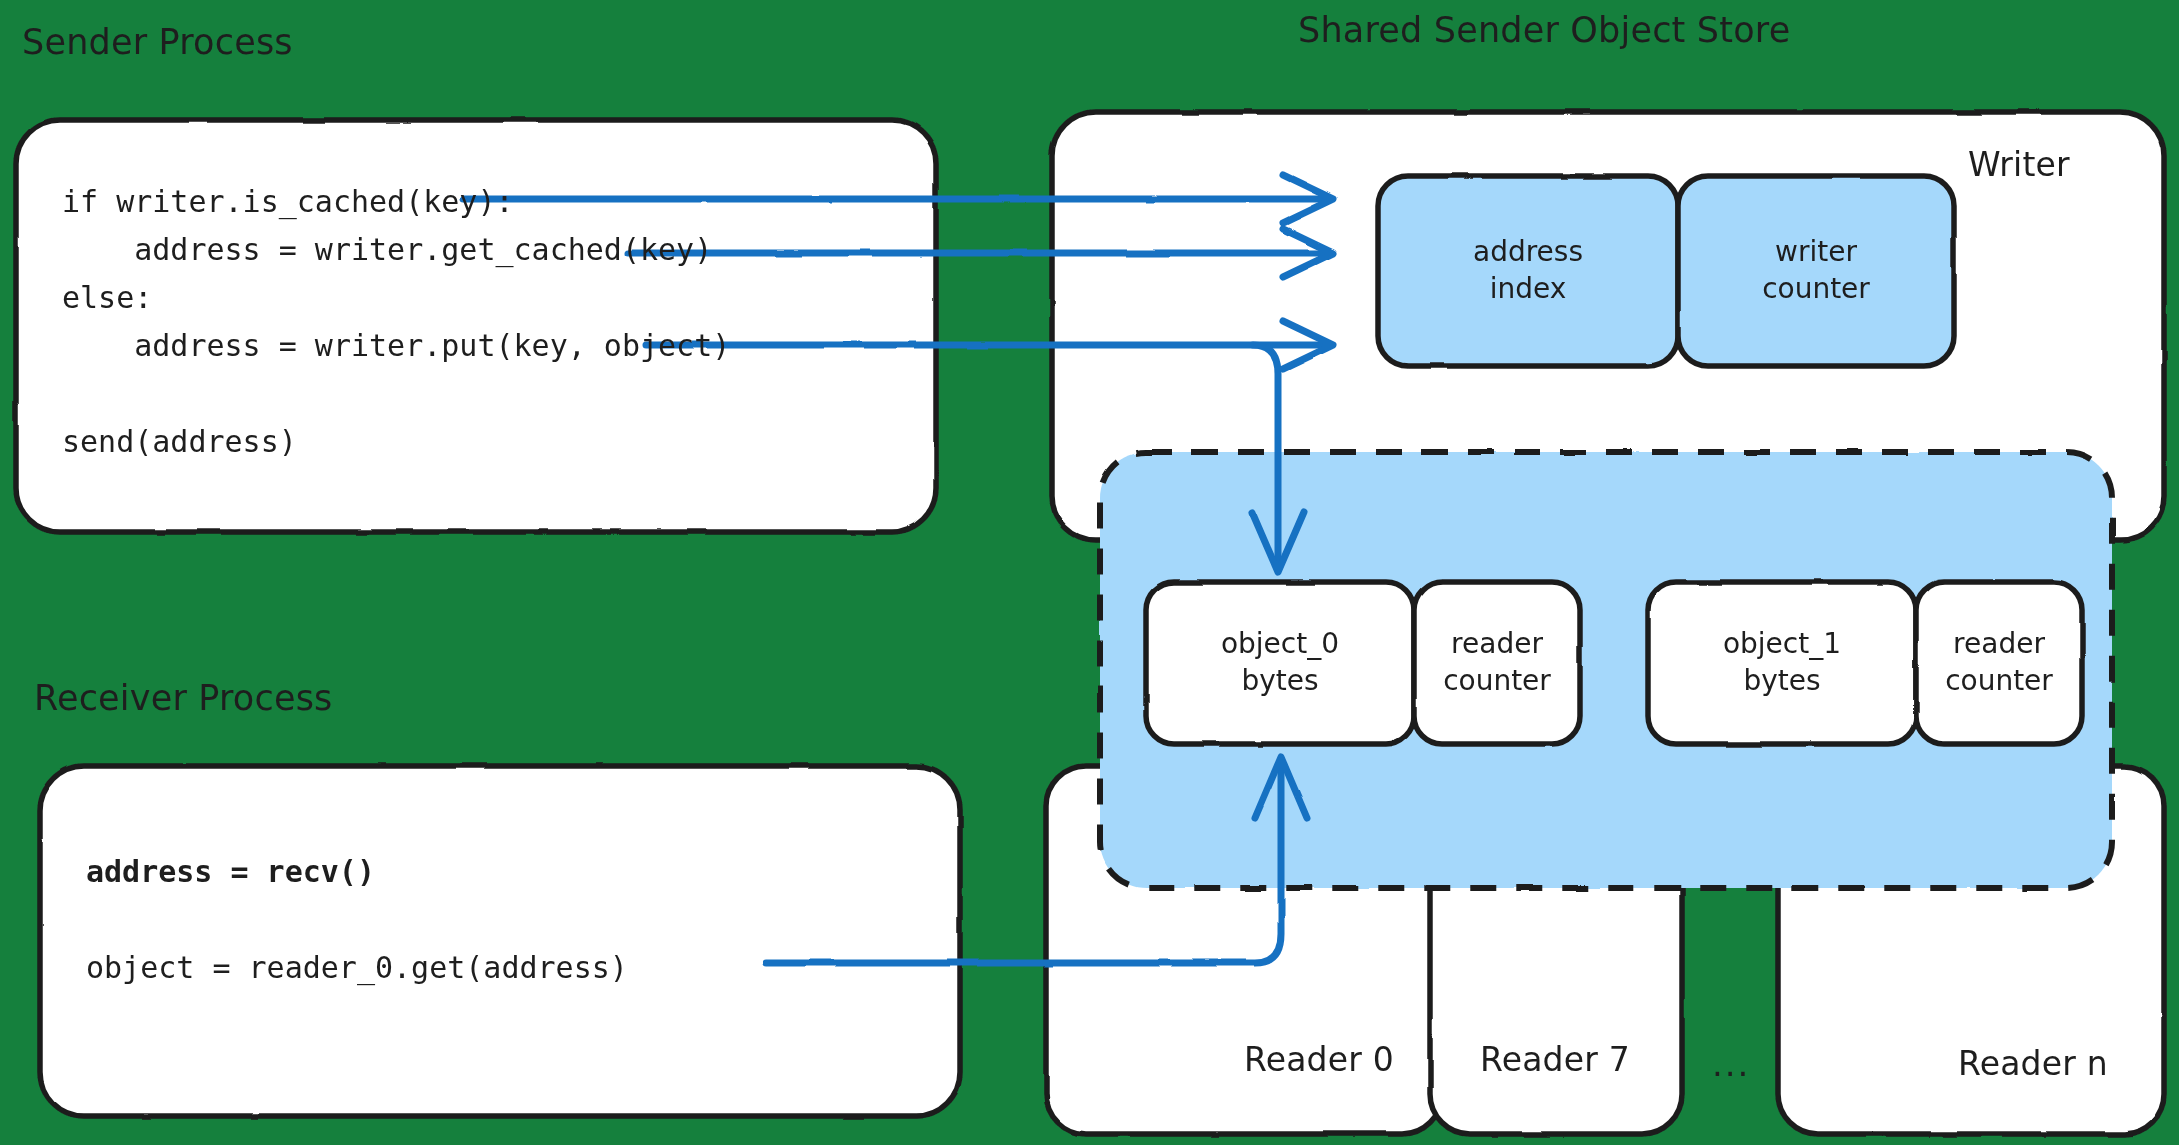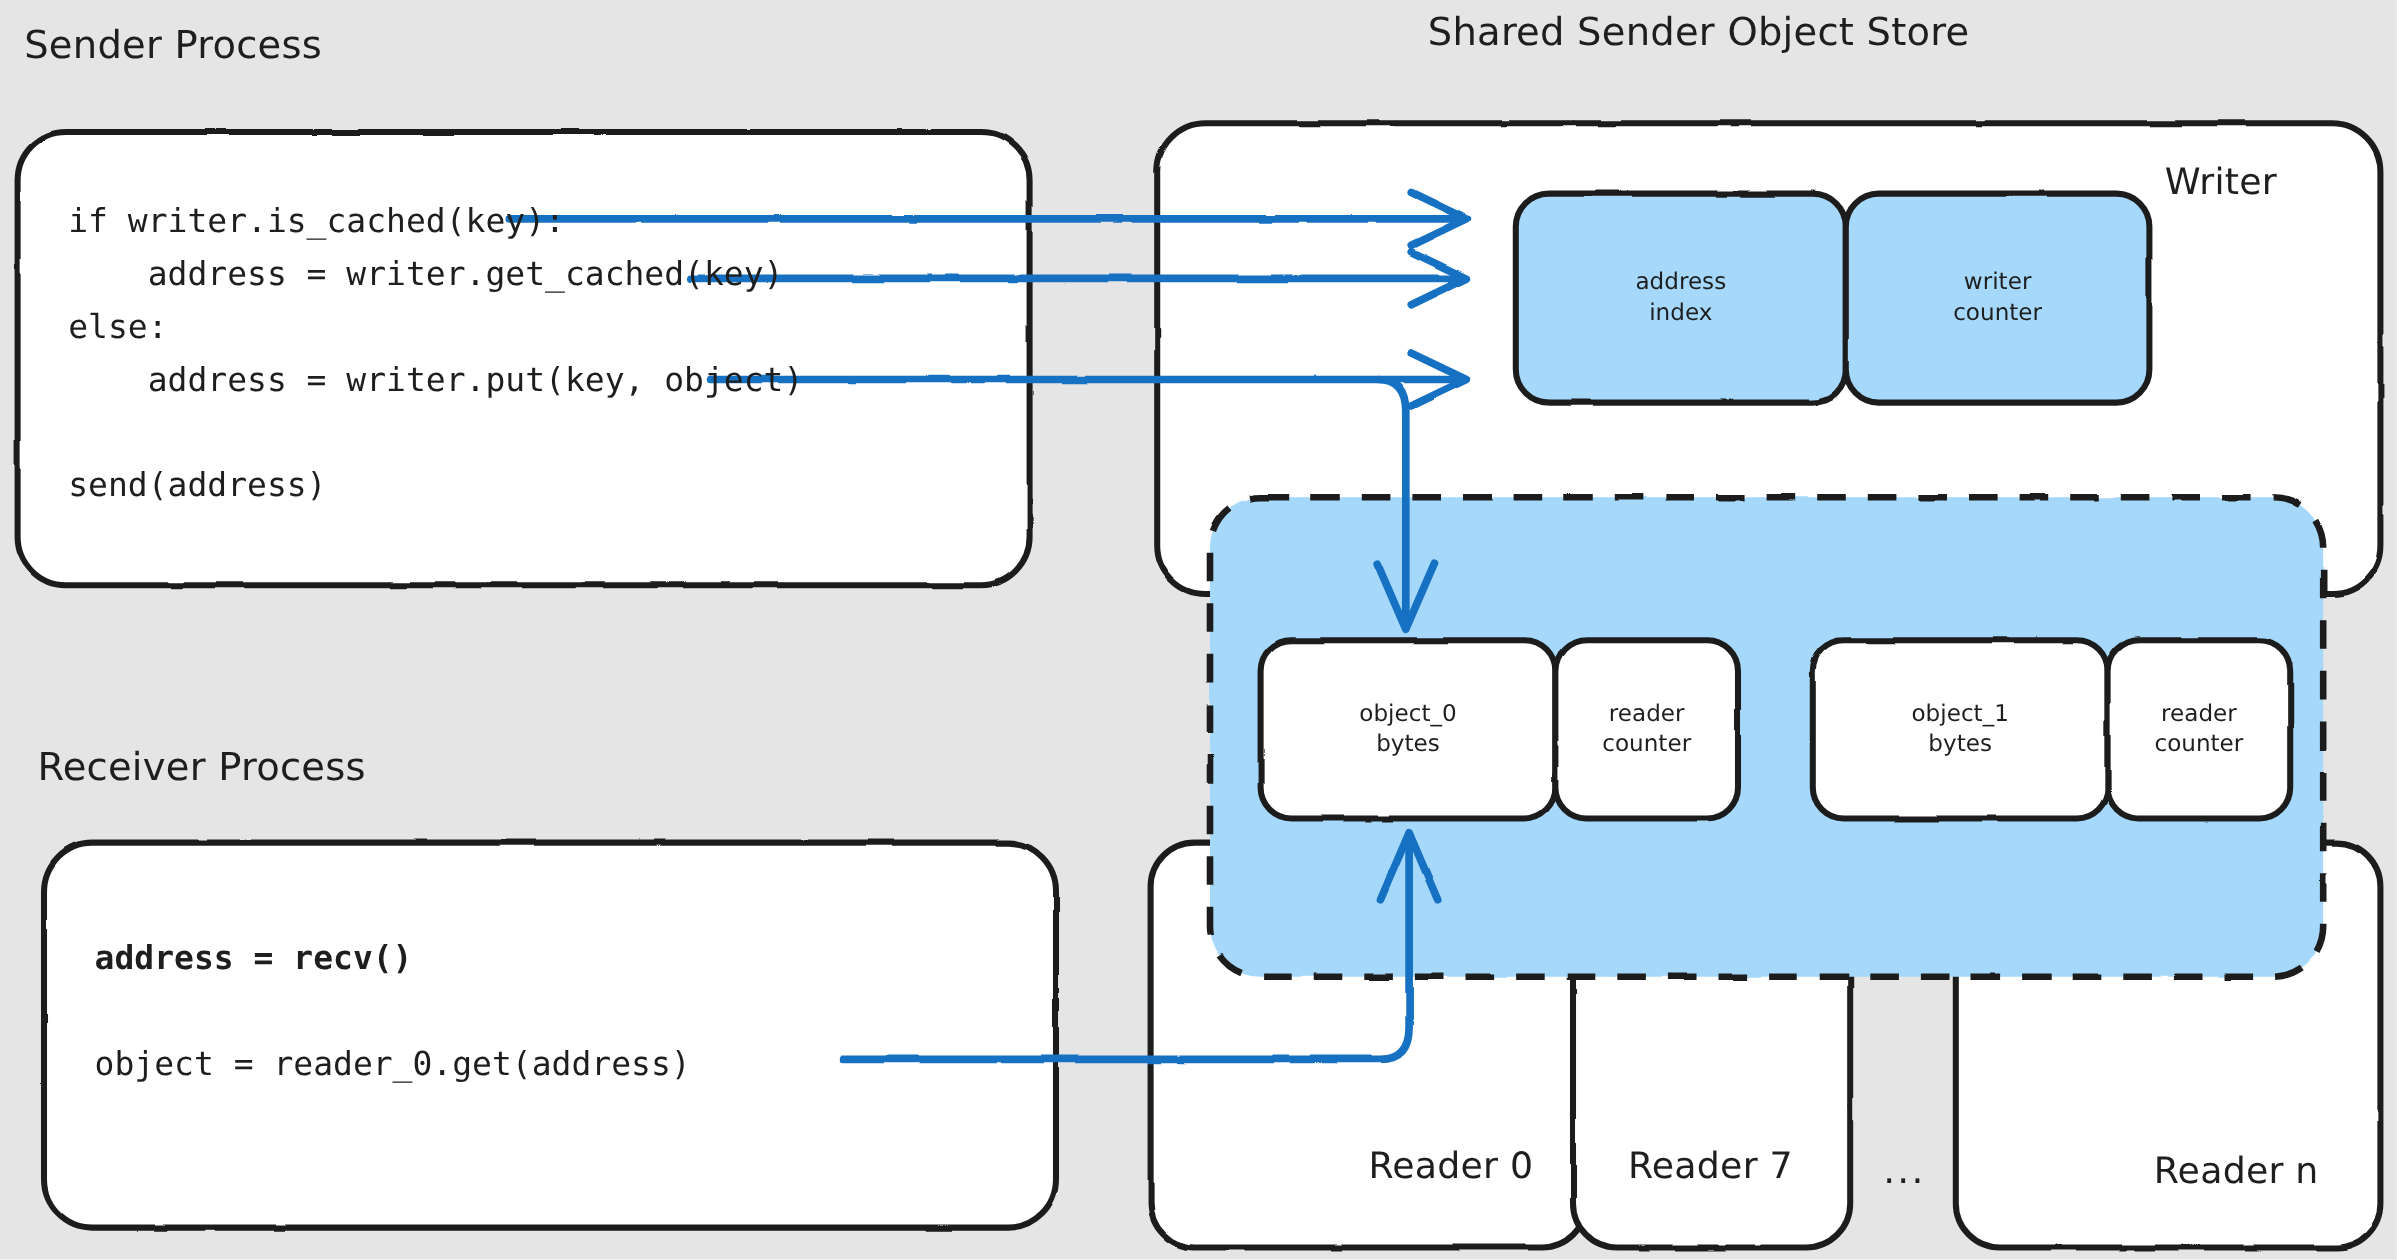--- a/index.html
+++ b/index.html
@@ -4,21 +4,21 @@
 <style>
   html, body {
     margin: 0;
     padding: 0;
     background: #ffffff;
   }
   #canvas {
     position: relative;
     width: 2179px;
     height: 1145px;
-    background: #e5e5e5;
+    background: #15803d;
     overflow: hidden;
     font-family: "DejaVu Sans", sans-serif;
   }
   #vector-layer {
     position: absolute;
     left: 0;
     top: 0;
     width: 2179px;
     height: 1145px;
   }
@@ -36,21 +36,21 @@
     font-size: 33px;
   }
   .cell-label {
     position: absolute;
     display: flex;
     flex-direction: column;
     align-items: center;
     justify-content: center;
     text-align: center;
     color: #1e1e1e;
-    font-size: 21px;
+    font-size: 28px;
     line-height: 1.32;
     white-space: pre;
     pointer-events: none;
   }
   .code-block {
     position: absolute;
     color: #1e1e1e;
     font-family: "DejaVu Sans Mono", monospace;
     font-size: 30px;
     line-height: 48px;

